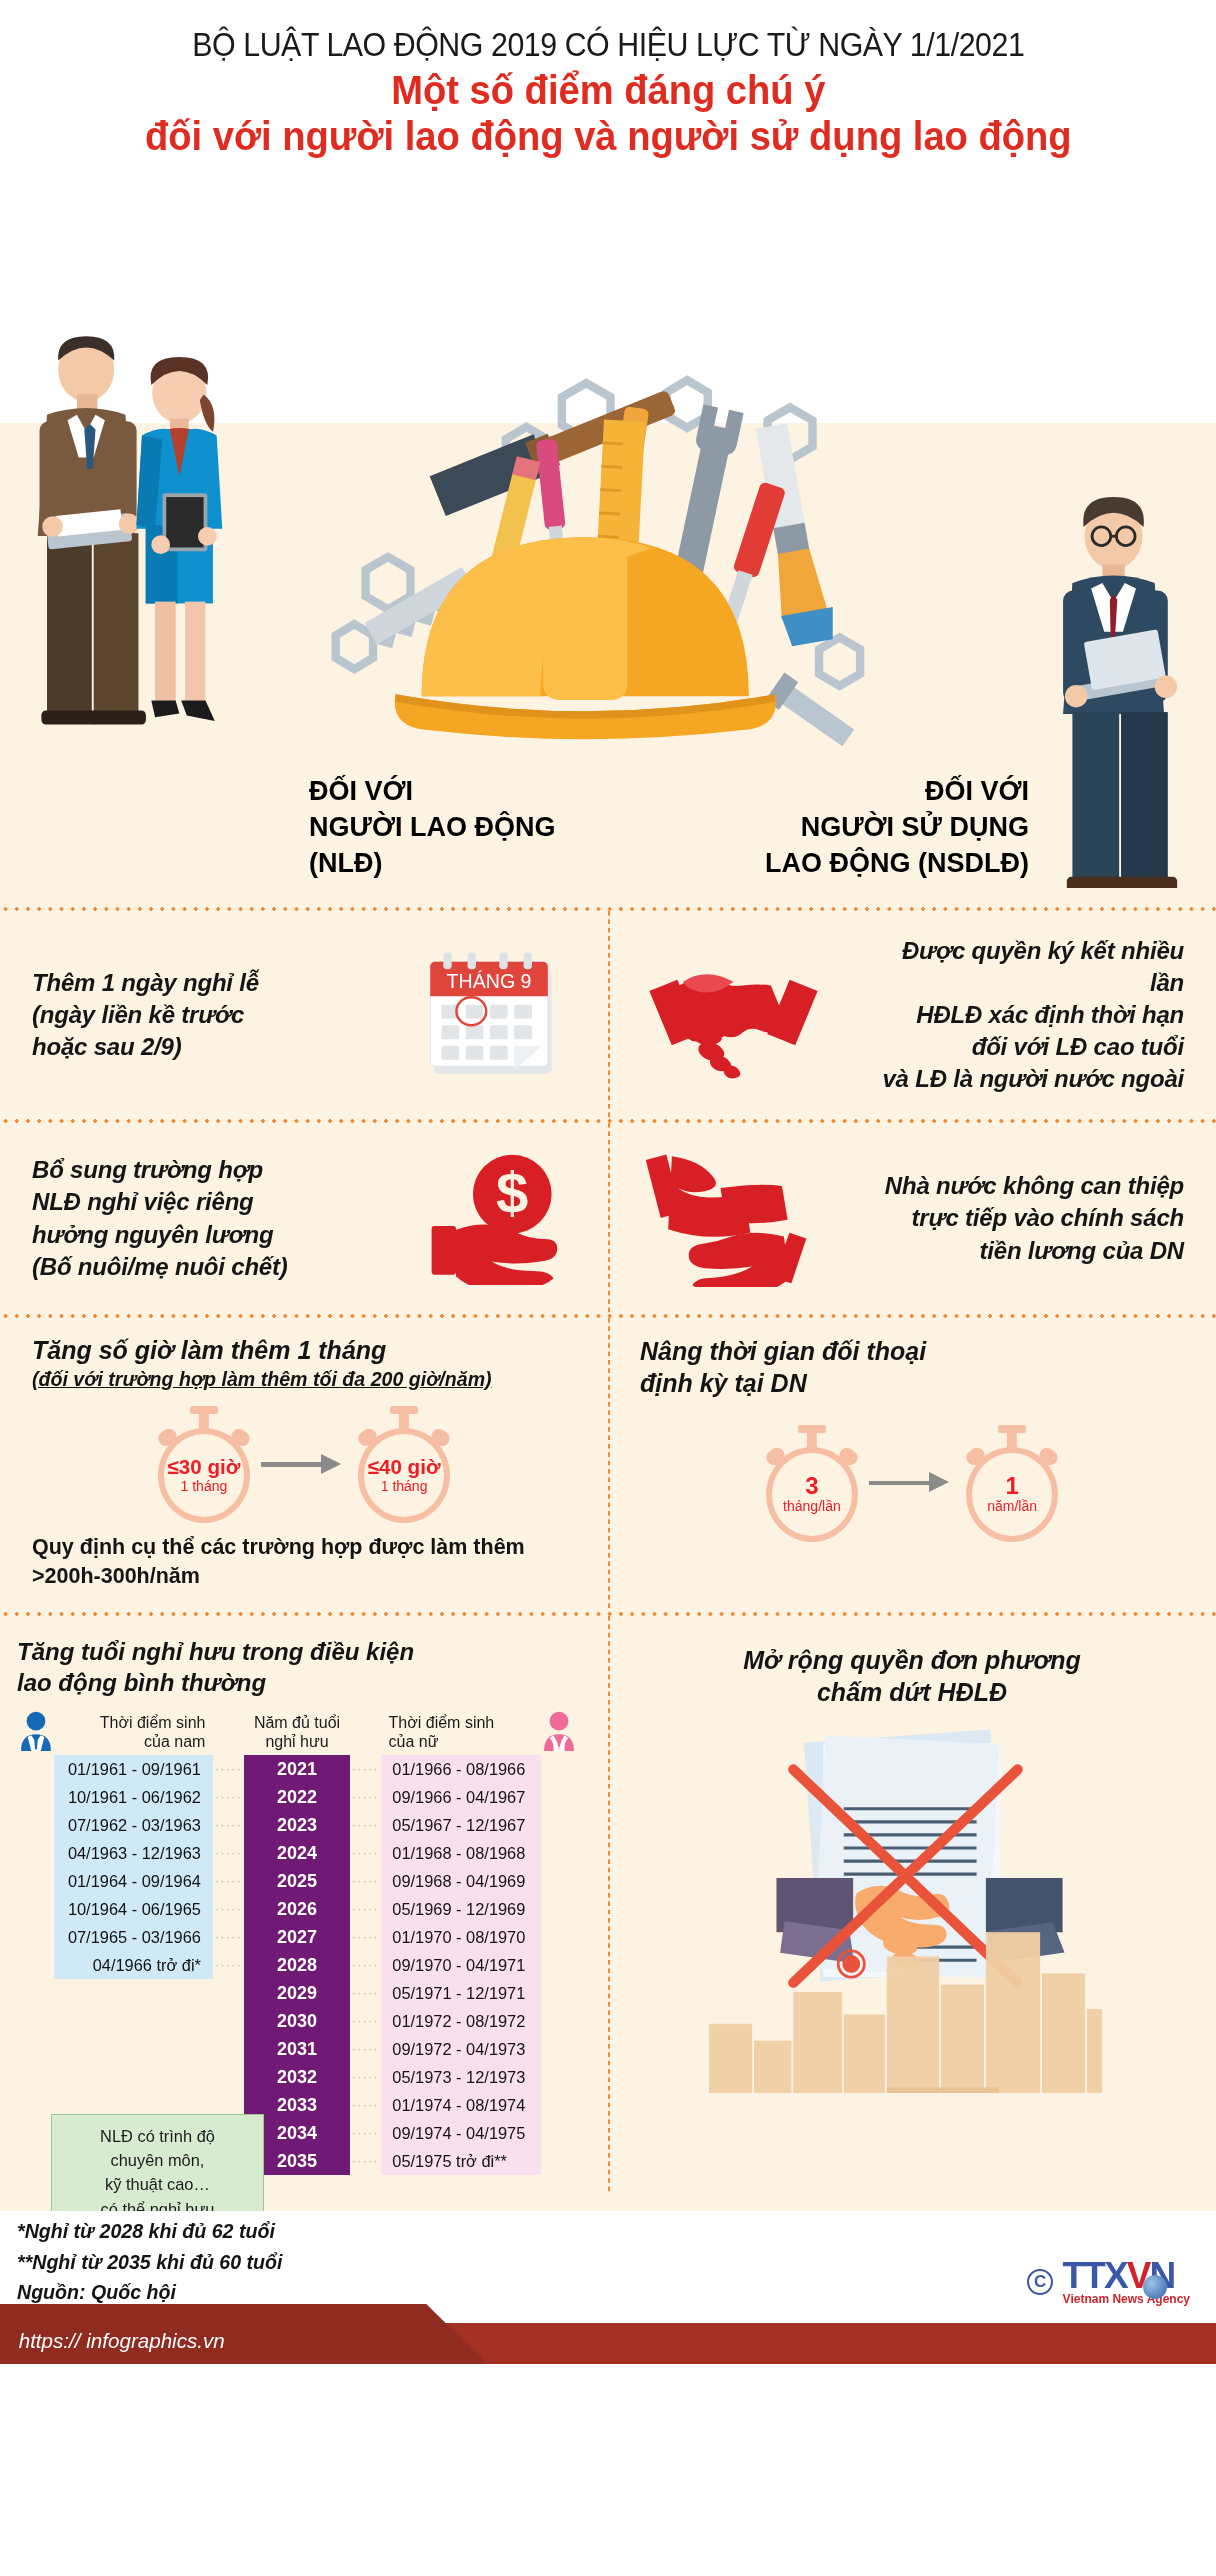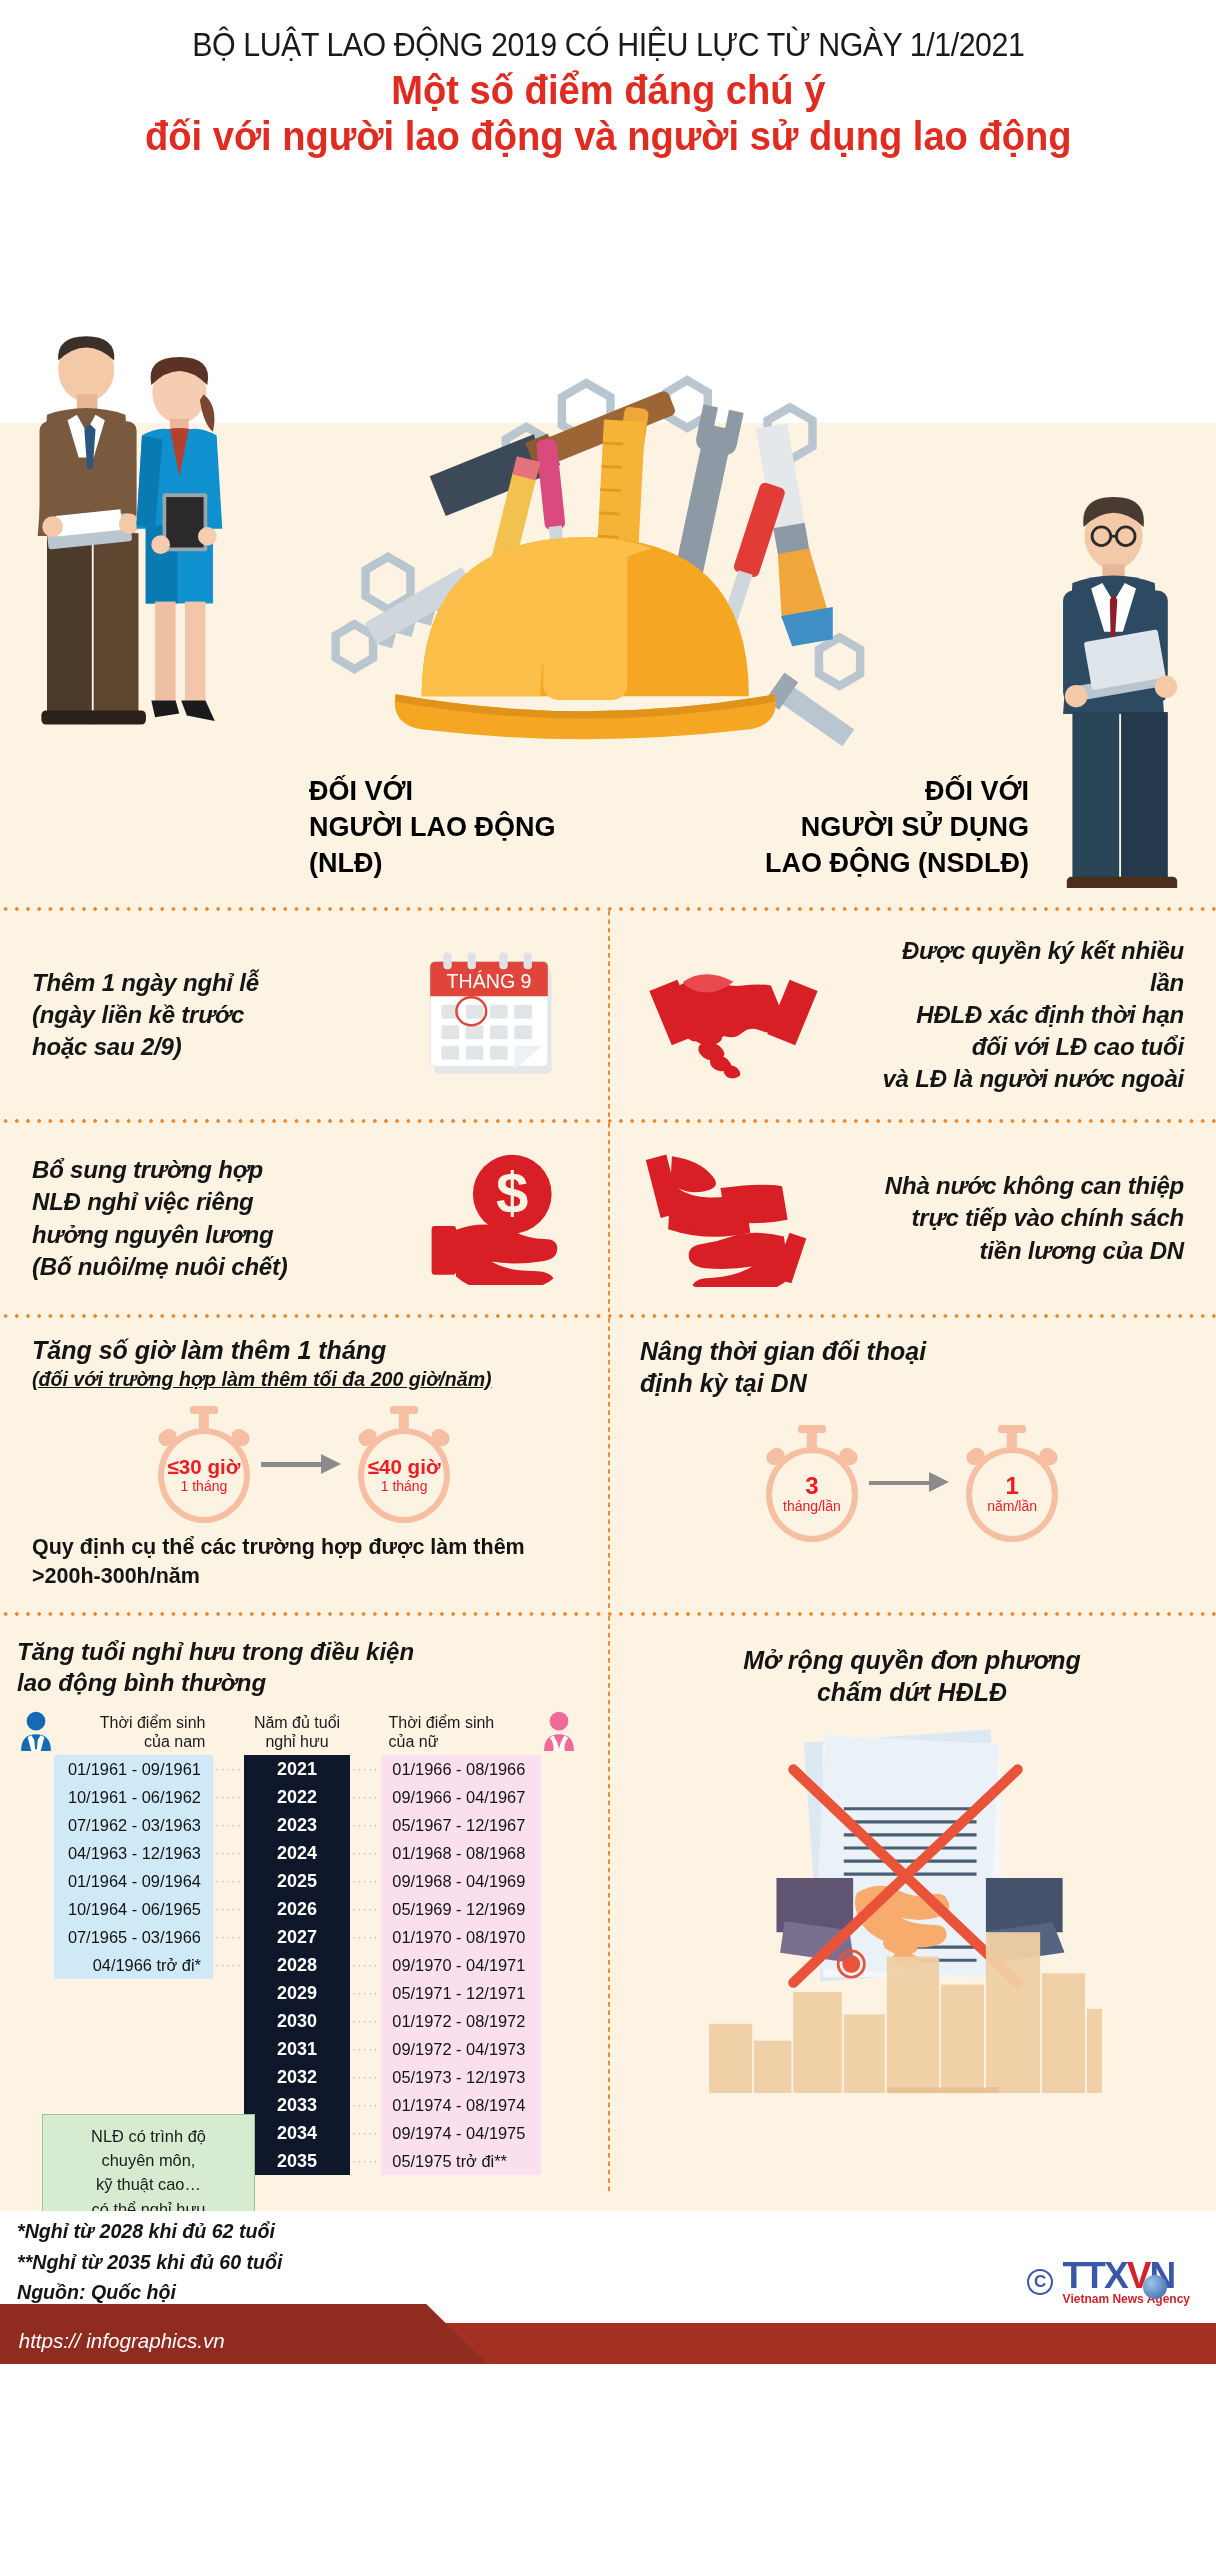--- a/index.html
+++ b/index.html
@@ -110,39 +110,39 @@
   .retire-left { width:608px; padding: 20.6px 26px 18.7px 17px; }
   .retire-right { width:608px; padding: 28px 18.7px; position:relative; }
   .retire-title { font-style:italic; font-weight:700; font-size:24px; color:#141414; line-height:1.3; margin-bottom:11.2px;}
 
   table.rt { border-collapse: collapse; width: 561px; font-size:16.4px; }
   table.rt td { padding: 0; height: 28px; vertical-align: middle; }
   .th-row td { height: 58px; vertical-align: bottom; padding-bottom: 3.7px; font-size:16px; color:#1b1b1b; line-height:1.2;}
   .c-icon { width: 39px; text-align:center; }
   .c-male   { width: 213px; background:#cfe9f7; text-align:center; color:#131313; padding-right:5.6px;}
   .c-dot1   { width: 34px; }
-  .c-year   { width: 79px; background:#0f172a; color:#fff; font-weight:bold; text-align:center; font-size:18px;}
+  .c-year   { width: 79px; background:#701a75; color:#fff; font-weight:bold; text-align:center; font-size:18px;}
   .c-dot2   { width: 34px; }
   .c-female { width: 215px; background:#fae0ef; text-align:center; color:#131313; padding-left:5.6px;}
   .th-row .c-male, .th-row .c-female, .th-row .c-year { background: transparent; color:#1b1b1b; font-weight:400; }
   .th-row .c-male { text-align:right; padding-right:7.5px;}
   .th-row .c-female { text-align:left; padding-left:7.5px;}
   .th-row .c-year { text-align:center; width:146px; }
   .dots { color:#c9a98f; font-size:12px; letter-spacing:1.4px; text-align:center;}
   .c-male.ralign { text-align:right; padding-right:12px;}
   .c-female.lalign { text-align:left; padding-left:11.2px;}
 
   .green-note {
     width: 213px; background:#d7ebd1; border:0.9px solid #9cc694;
     font-size:16.4px; line-height:1.47; color:#1b1b1b; text-align:center;
     padding: 9.4px 7.5px;
   }
 
   .rt-wrap { position:relative; }
-  .green-wrap { position:absolute; left:25px; top:404px; }
+  .green-wrap { position:absolute; left:34px; top:404px; }
 
   .right-title { font-style:italic; font-weight:700; font-size:25px; color:#141414; text-align:center; line-height:1.3;}
 
   
   .footer { position:relative; background:#fff; height:153px; }
   .foot-notes { position:absolute; left:17px; top:5.6px; font-style:italic; font-weight:700; font-size:19.6px; color:#141414; line-height:1.55;}
   .url-bar {
     position:absolute; left:0; bottom:0; width:1216px; height:41px; background:#a33022;
   }
   .url-tab {

